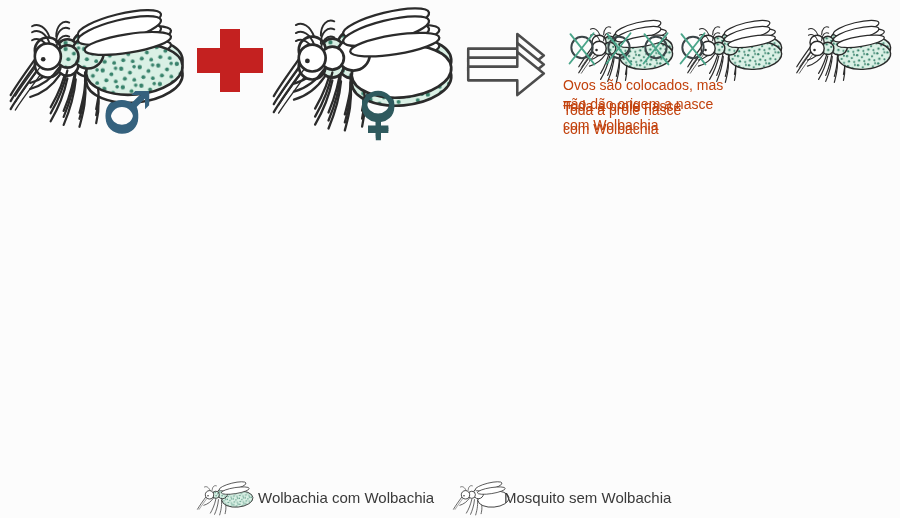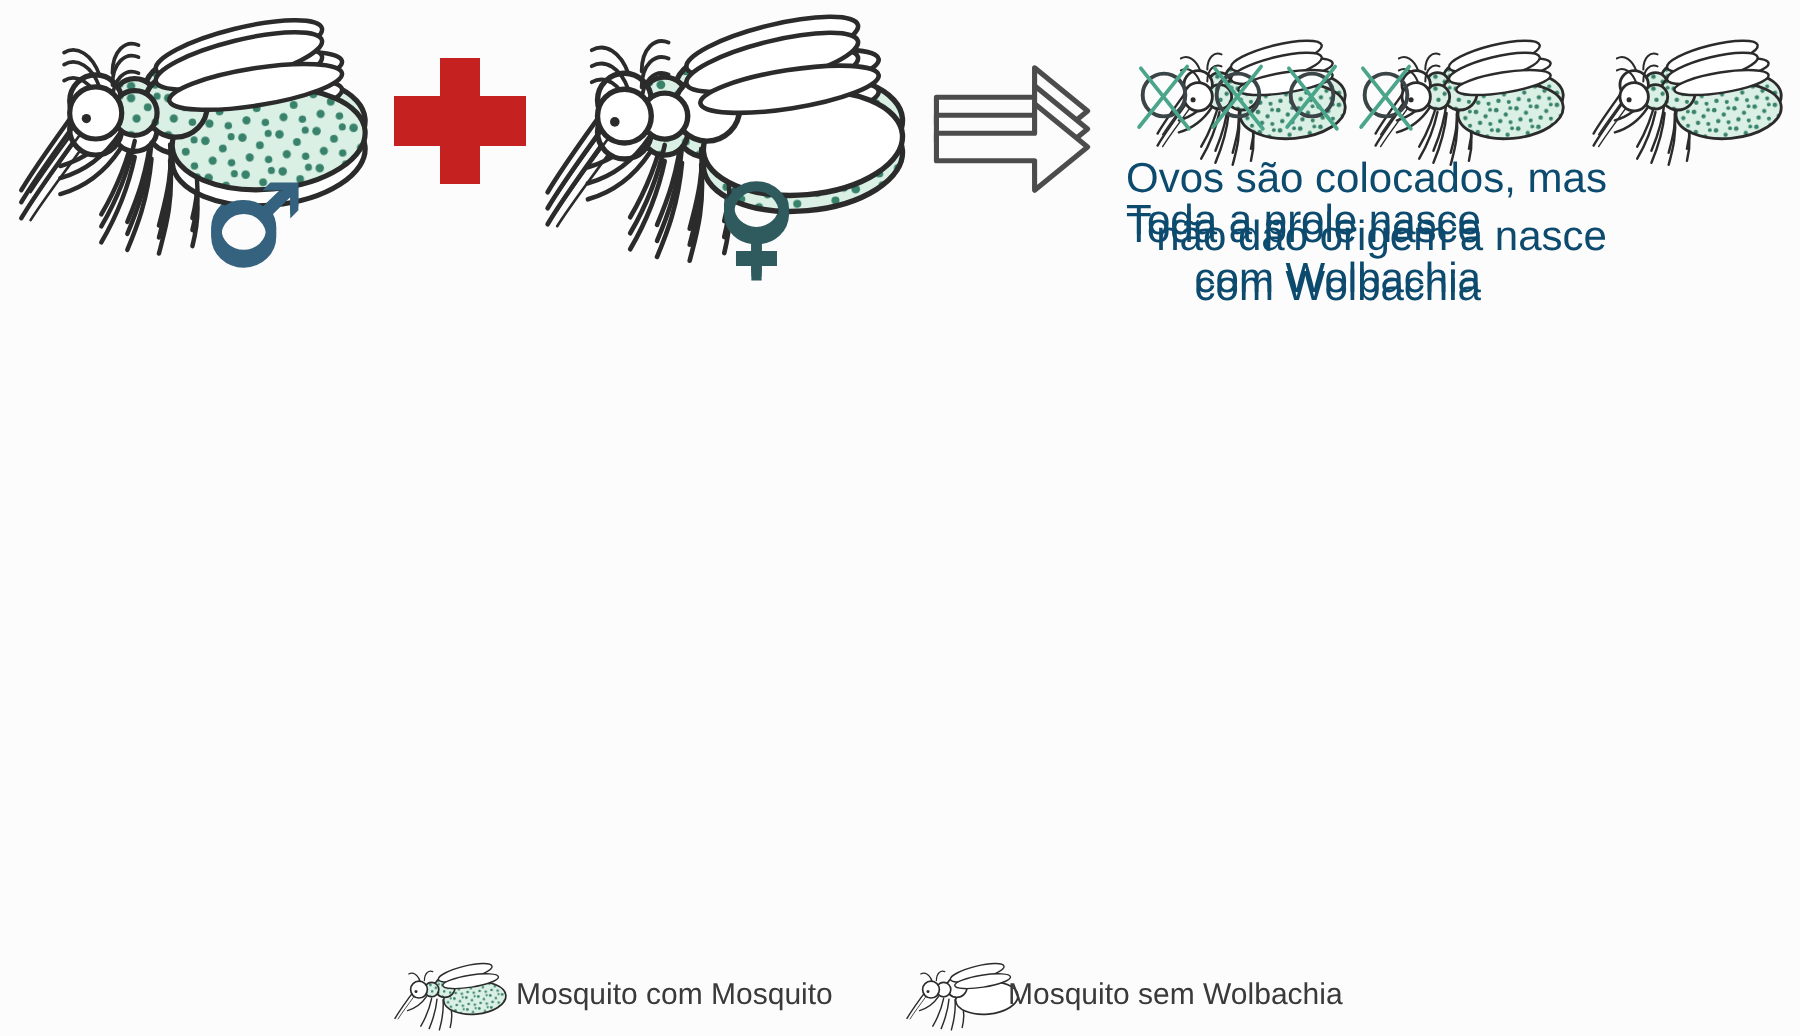--- a/index.html
+++ b/index.html
@@ -12,21 +12,21 @@
   #row1 { top:0; } #row2 { top:168; } #row3 { top:336; }
 
   .abs { position:absolute; }
   .p1 { left:6px;  top:2px; }
   .p2 { left:269px; top:0px; }
   .plus { left:197px; top:29px; }
   .arrow { left:465px; top:29px; }
   .result { left:576px; top:16px; display:flex; gap:7px; position:absolute; }
   .caption {
     position:absolute; left:563px; top:97px;
-    font-size:21px; line-height:1.36; color:#0c4a6e; white-space:nowrap;text-align:right;
+    font-size:14px; line-height:1.36; color:#c2410c; white-space:nowrap;
   }
   .sym {
     position:absolute; font-family:"DejaVu Sans", sans-serif;
     font-size:58px; line-height:1; user-select:none;
   }
   .sym-male   { color:#35627e; left:101px; top:80px; }
   .sym-female { color:#2f5a5e; left:357px; top:80px; }
 
   
   #row2 .p1, #row2 .p2 { top:16px; }
@@ -202,19 +202,19 @@
     </div>
     <div class="caption">
       <span>Ovos são colocados, mas</span><br>
       <span>não dão origem a nasce</span>
     </div>
   </section>
 
   <svg class="abs legend-icon-1" viewBox="0 0 200 132" width="60" height="40">
       <use href="#mosq" fill="url(#dotpat)"></use>
     </svg>
-  <span class="legend-label legend-label-1">Mosquito com Mosquito</span>
+  <span class="legend-label legend-label-1">Wolbachia com Wolbachia</span>
   <svg class="abs legend-icon-2" viewBox="0 0 200 132" width="60" height="40">
       <use href="#mosq" fill="#ffffff"></use>
     </svg>
   <span class="legend-label legend-label-2">Mosquito sem Wolbachia</span>
 
 </div>
 
 </body></html>

